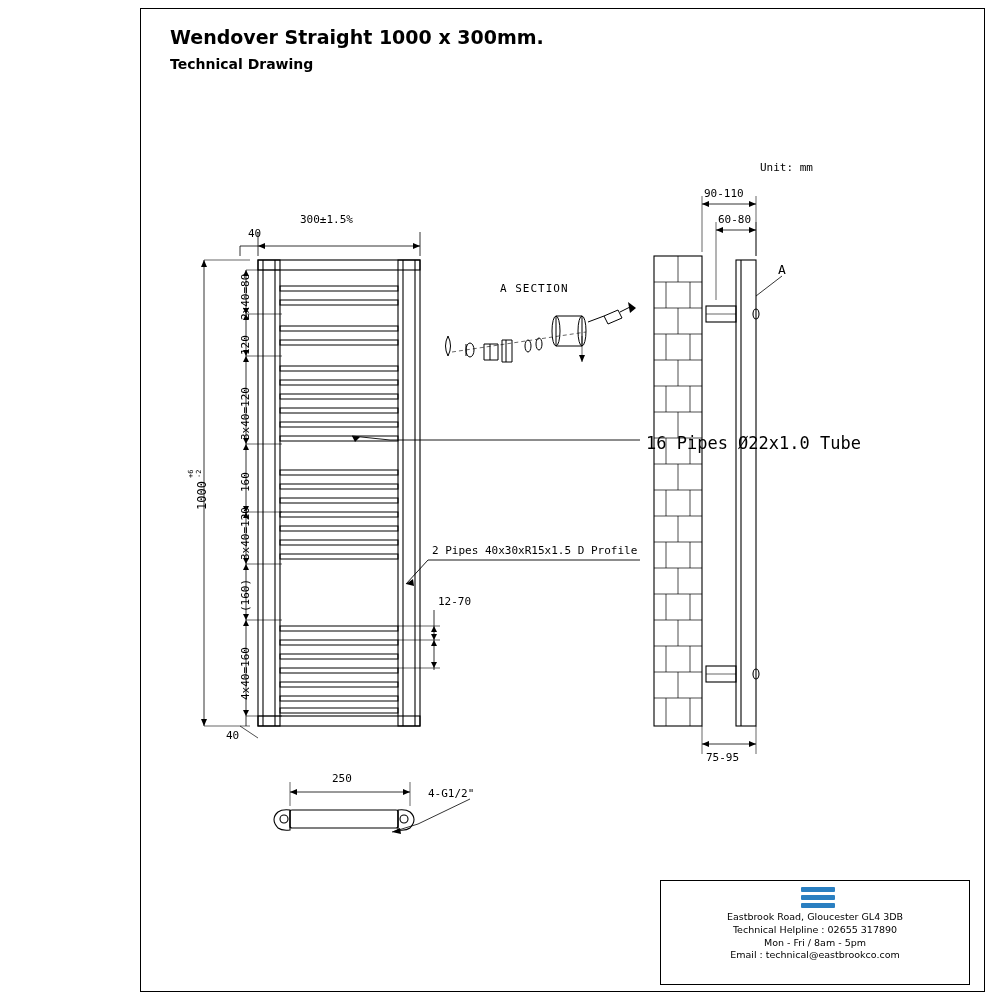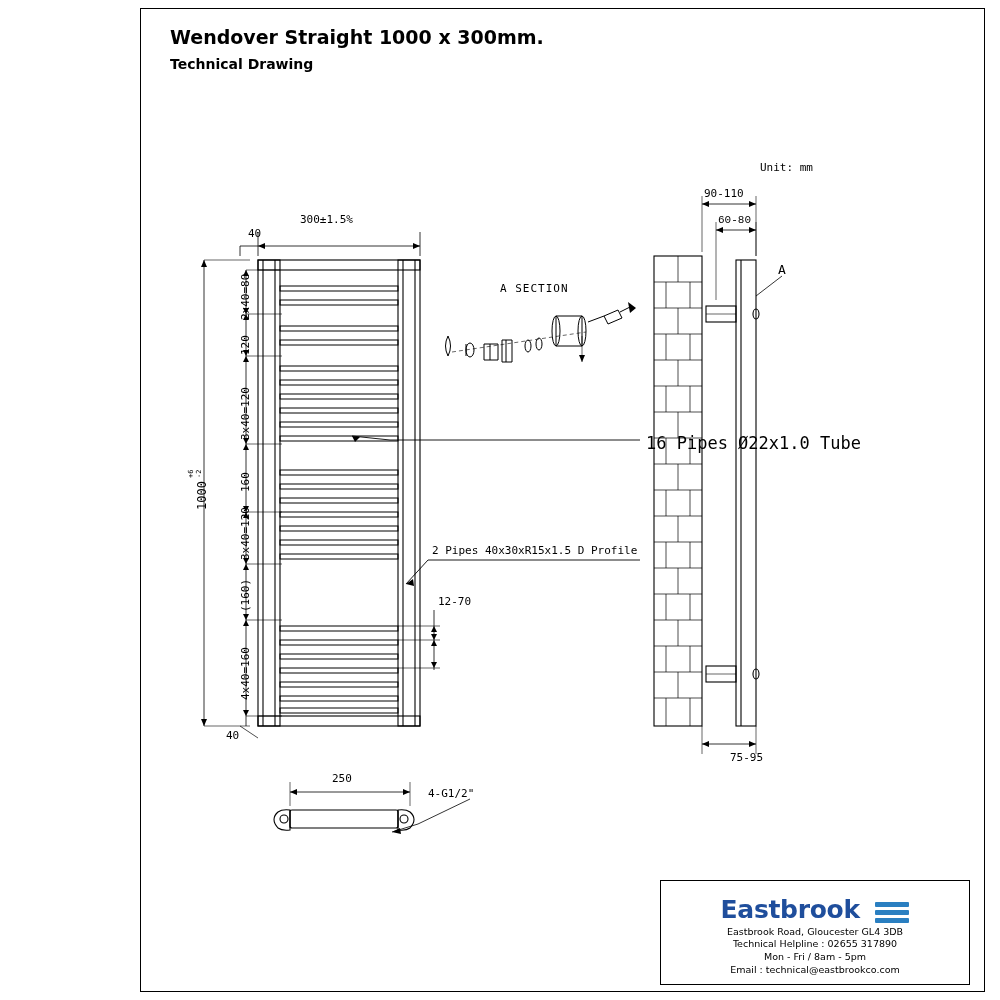--- a/index.html
+++ b/index.html
@@ -363,29 +363,28 @@
 <div class="txt" style="left:438px; top:596px;">12-70</div>
 
 <div class="txt" style="left:500px; top:283px; font-size:11px; letter-spacing:1px;">A SECTION</div>
 <div class="txt" style="left:778px; top:263px; font-size:13px;">A</div>
 
 <div class="txt" style="left:646px; top:434px; font-size:17px;">16 Pipes Ø22x1.0 Tube</div>
 <div class="txt" style="left:432px; top:545px; font-size:11px;">2 Pipes 40x30xR15x1.5 D Profile</div>
 
 <div class="txt" style="left:760px; top:162px;">Unit: mm</div>
 <div class="txt" style="left:704px; top:188px;">90-110</div>
-<div class="txt" style="left:718px; top:214px;font-family:Liberation Mono, monospace;">60-80</div>
-<div class="txt" style="left:730px; top:752px;">75-95</div>
+<div class="txt" style="left:718px; top:214px;">60-80</div>
+<div class="txt" style="left:706px; top:752px;">75-95</div>
 
 <div class="txt" style="left:332px; top:773px;text-align:right;">250</div>
 <div class="txt" style="left:428px; top:788px;">4-G1/2"</div>
 
 <div id="logo-box">
   <div style="margin-top:6px;">
-    <span id="logo-word">Eastbrook</span>
     <span class="logo-bars">
       <i style="width:34px;"></i>
       <i style="width:34px;"></i>
       <i style="width:34px;"></i>
     </span>
   </div>
   <div class="logo-line">Eastbrook Road, Gloucester GL4 3DB</div>
   <div class="logo-line">Technical Helpline : 02655 317890</div>
   <div class="logo-line">Mon - Fri / 8am - 5pm</div>
   <div class="logo-line">Email : technical@eastbrookco.com</div>

